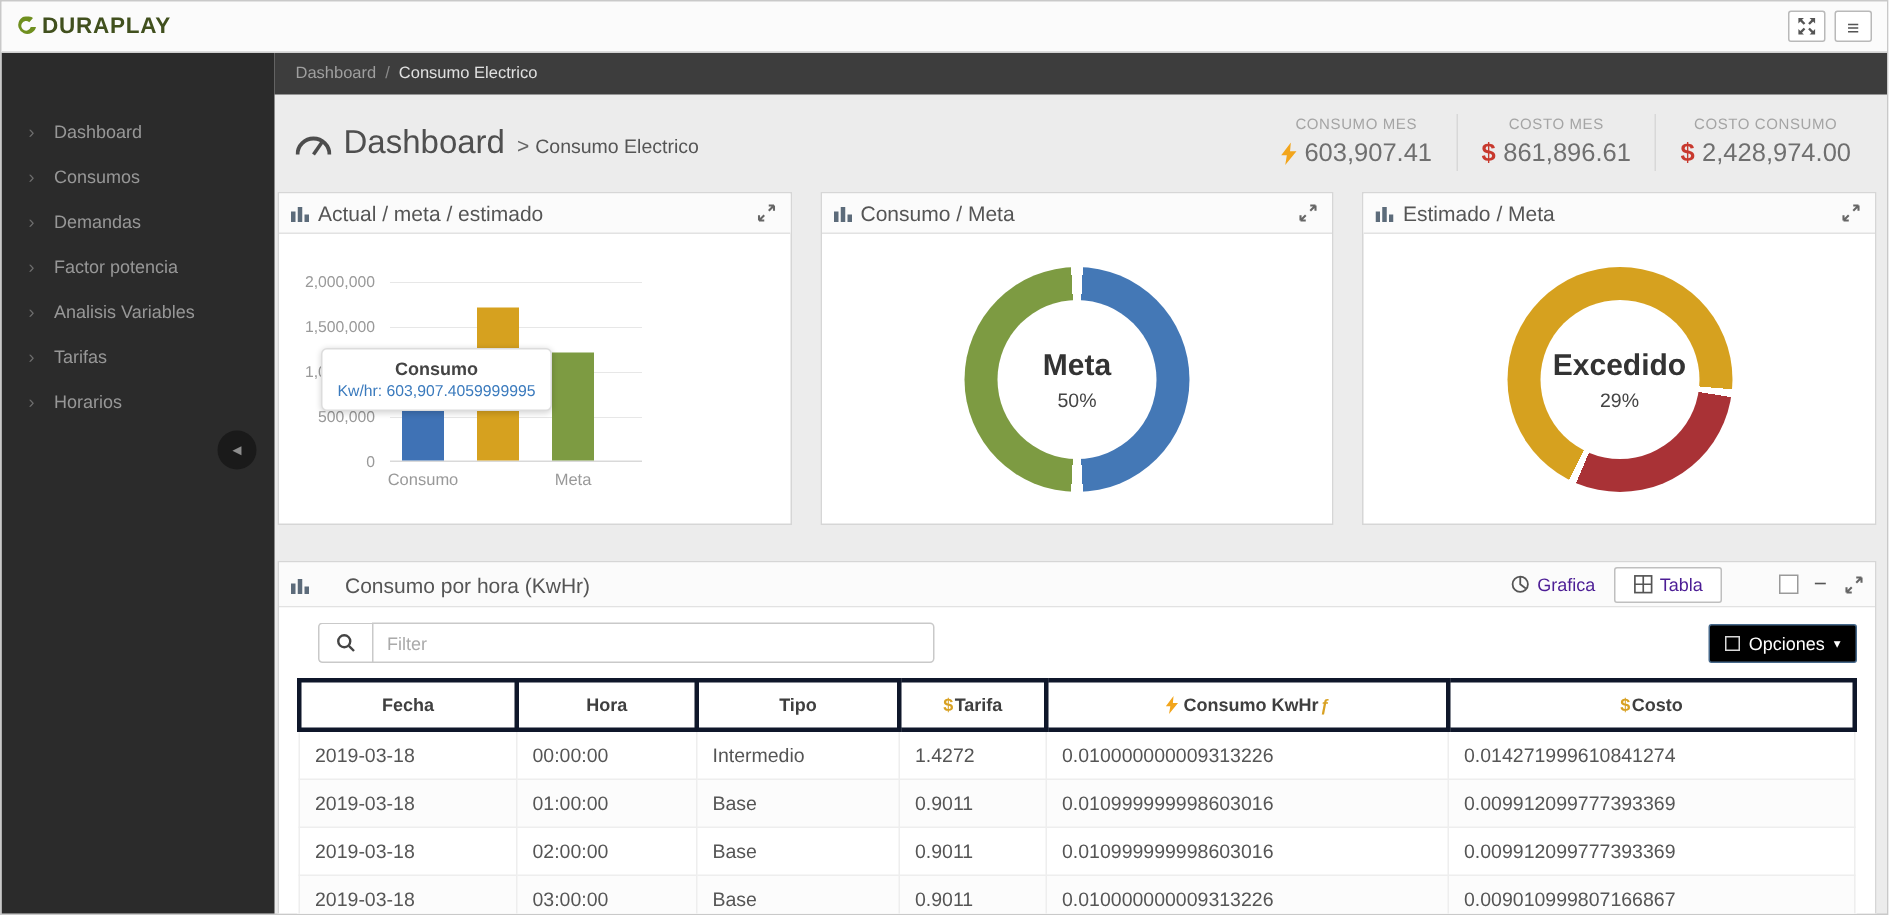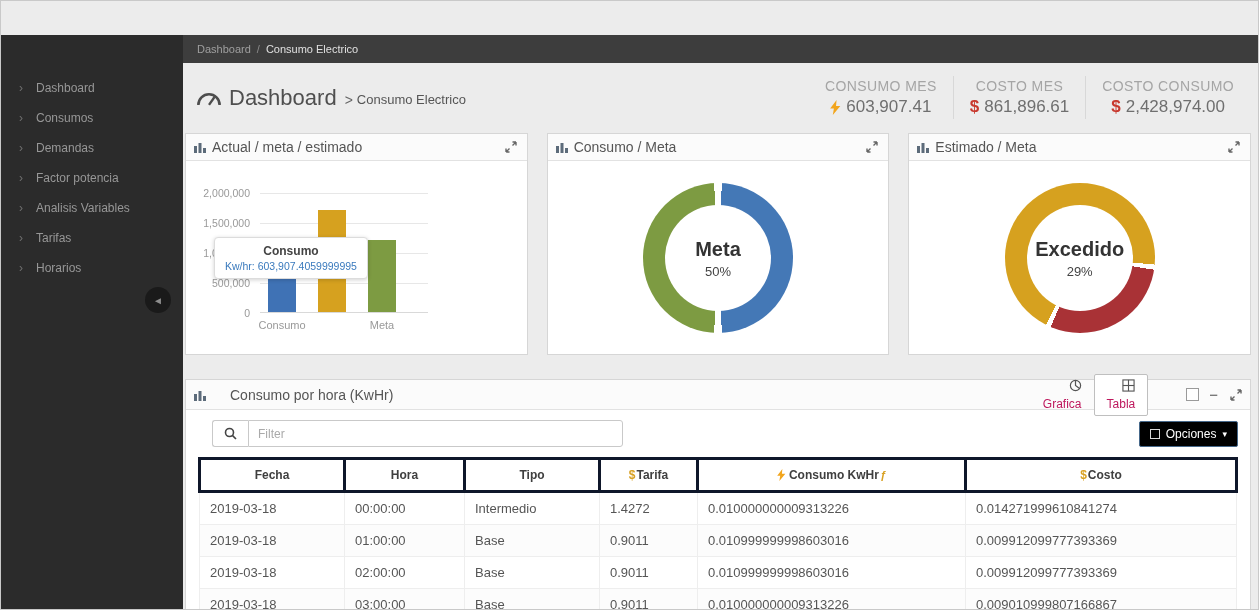--- a/index.html
+++ b/index.html
@@ -37,21 +37,21 @@
   .page-header { display:flex; align-items:center; justify-content:space-between; padding:13px 10px 11px 14px; }
   .title-wrap { display:flex; align-items:center; }
   .gauge { margin-right:8px; }
   .page-title { font-size:22px; font-weight:normal; color:#4f4f4f; }
   .title-sep { font-size:14px; color:#666; margin:4px 4px 0 8px; }
   .subtitle { font-size:13px; color:#555; margin-top:4px; }
 
   .stats { display:flex; align-items:stretch; }
   .stat { padding:2px 16px; text-align:center; }
   .stat + .stat { border-left:1px solid #d8d8d8; }
-  .stat-label { font-size:14px; color:#a5a5a5; letter-spacing:.4px; margin-bottom:3px; }
+  .stat-label { font-size:10px; color:#a5a5a5; letter-spacing:.4px; margin-bottom:3px; }
   .stat-value { display:flex; align-items:center; justify-content:center; gap:5px; font-size:17px; color:#6f6f6f; }
   .dollar { color:#c8392e; font-weight:bold; font-size:17px; }
   .dollar.sm { font-size:12px; color:#d8a123; margin-right:1px; }
 
   
   .panels-row { display:flex; gap:19px; margin:3px 9px 0 2px; }
   .panel { background:#fff; border:1px solid #d6d6d6; }
   .panels-row .panel { flex:1; height:222px; }
   .panel-header { height:27px; display:flex; align-items:center; gap:6px; padding:0 8px;
                   background:#fbfbfb; border-bottom:1px solid #e2e2e2; }
@@ -81,21 +81,21 @@
                   align-items:center; justify-content:center; gap:3px; }
   .donut-title { font-size:20px; font-weight:bold; color:#333; }
   .donut-value { font-size:13px; color:#444; }
   .donut-consumo { background:conic-gradient(#fff 0deg 3deg,#4478b6 3deg 177deg,#fff 177deg 183deg,#7d9b42 183deg 357deg,#fff 357deg 360deg); }
   .donut-estimado { background:conic-gradient(#d6a11f 0deg 95deg,#fff 95deg 99deg,#a93236 99deg 203deg,#fff 203deg 207deg,#d6a11f 207deg 360deg); }
 
   
   .table-panel { margin:24px 9px 0 2px; height:268px; }
   .tp-header { height:30px; padding:0 6px 0 8px;gap:24px; }
   .tabs { margin-left:auto; display:flex; align-items:center; }
-  .tab { display:flex; align-items:flex-end; gap:5px; font-size:12px; color:#be185d; padding:4px 12px; cursor:pointer;flex-direction:column; }
+  .tab { display:flex; align-items:center; gap:5px; font-size:12px; color:#4c1d95; padding:4px 12px; cursor:pointer; }
   .tab.active { background:#fff; border:1px solid #bfbfbf; border-radius:2px; }
   .win-controls { display:flex; align-items:center; gap:10px; margin-left:14px; }
   .wc-box { width:13px; height:13px; border:1px solid #9a9a9a; background:#fff; display:inline-block; cursor:pointer; }
   .wc-minus { font-size:15px; color:#555; cursor:pointer; line-height:1; }
 
   .filter-row { display:flex; justify-content:space-between; align-items:center; padding:10px 12px 8px; background:#fff; }
   .search-group { display:flex; width:425px; height:27px;padding-left:14px; }
   .search-btn { width:36px; background:#fff; border:1px solid #c9c9c9; border-right:none;
                 border-radius:3px 0 0 3px; display:flex; align-items:center; justify-content:center; cursor:pointer; }
   .filter-input { flex:1; border:1px solid #c9c9c9; border-radius:0 3px 3px 0; padding:0 9px;
@@ -114,20 +114,41 @@
   .col-fecha { width:145px; } .col-hora { width:120px; } .col-tipo { width:135px; }
   .col-tarifa { width:98px; } .col-consumo { width:268px; }
   .fx { font-style:italic; color:#d8a123; font-size:11px; margin-left:1px; }
   .bolt-pad { margin-right:3px; vertical-align:-2px; }
 </style>
 </head>
 <body>
 
 <div class="screen">
 
+  <header class="topbar">
+    <div class="logo">
+      <svg width="14" height="14" viewBox="0 0 14 14">
+        <path d="M11 1 A6 6 0 1 0 13 7 L9.5 7 A3.2 3.2 0 1 1 8.5 3.8 Z" fill="#6f8f1f"></path>
+      </svg>
+      <span class="logo-text">DURAPLAY</span>
+    </div>
+    <div class="topbar-actions">
+      <button class="tb-btn">
+        <svg width="13" height="13" viewBox="0 0 14 14" fill="#555">
+          <path d="M1 1h4L3.6 2.4 6 4.8 4.8 6 2.4 3.6 1 5Z"></path>
+            <path d="M13 1v4L11.6 3.6 9.2 6 8 4.8l2.4-2.4L9 1Z"></path>
+          <path d="M1 13V9l1.4 1.4 2.4-2.4L6 9.2 3.6 11.6 5 13Z"></path>
+            <path d="M13 13H9l1.4-1.4-2.4-2.4L9.2 8l2.4 2.4L13 9Z"></path>
+        </svg>
+      </button>
+      <button class="tb-btn">
+        <span>≡</span>
+      </button>
+    </div>
+  </header>
 
   <aside class="sidebar">
     <nav class="side-nav">
       <div class="side-item">
         <span class="chev">›</span>
         <span>Dashboard</span>
       </div>
       <div class="side-item">
         <span class="chev">›</span>
         <span>Consumos</span>

